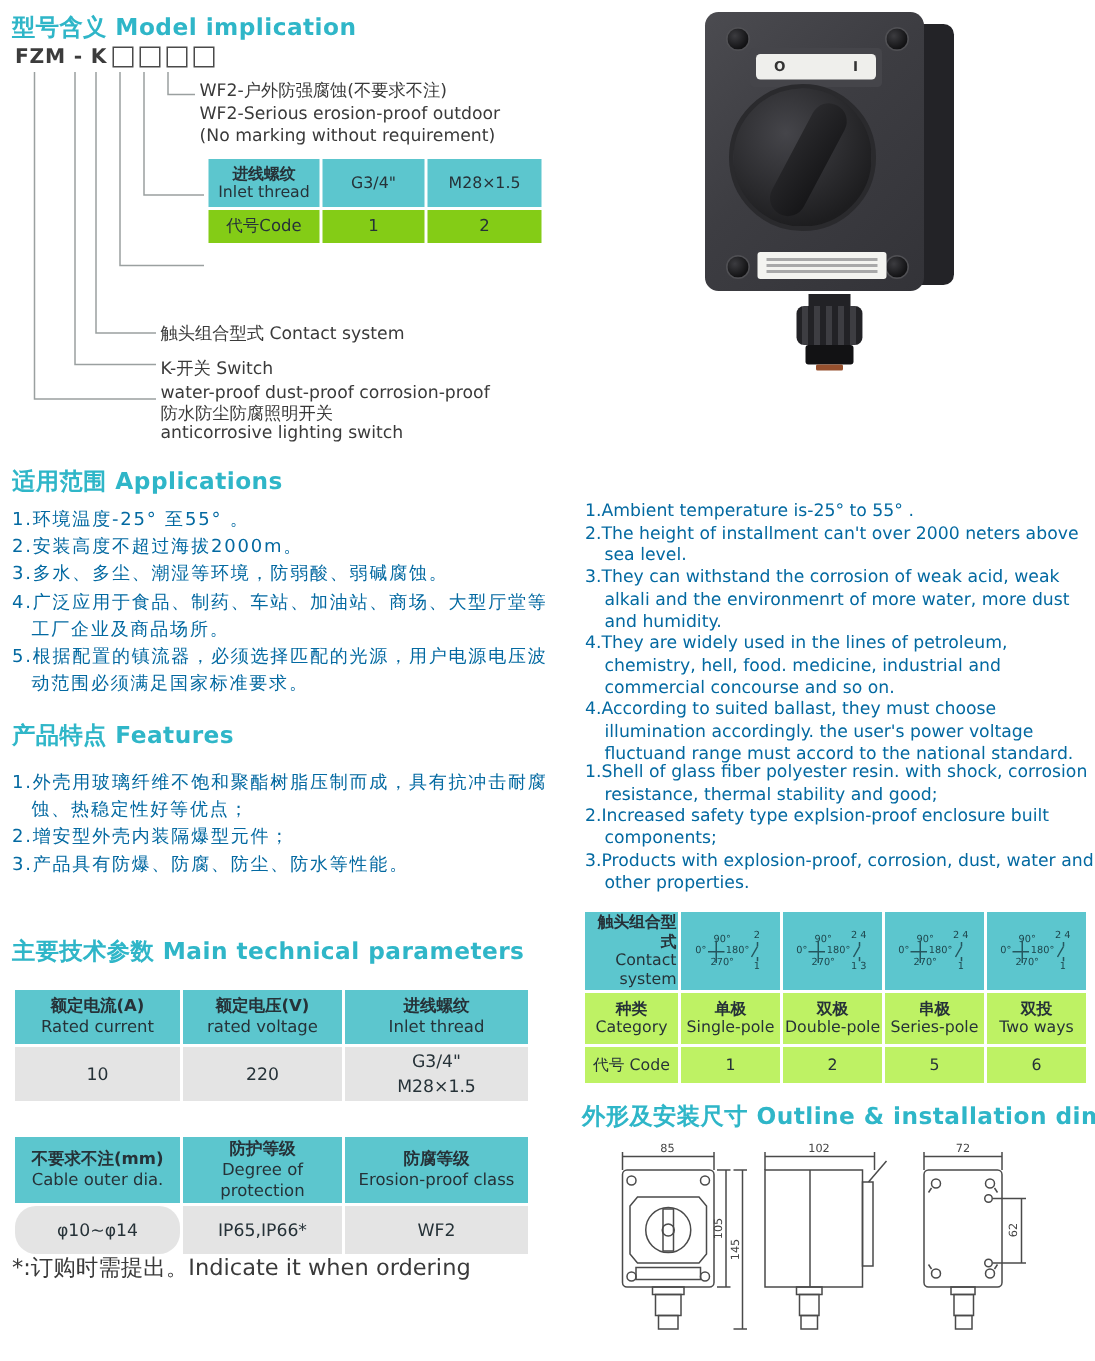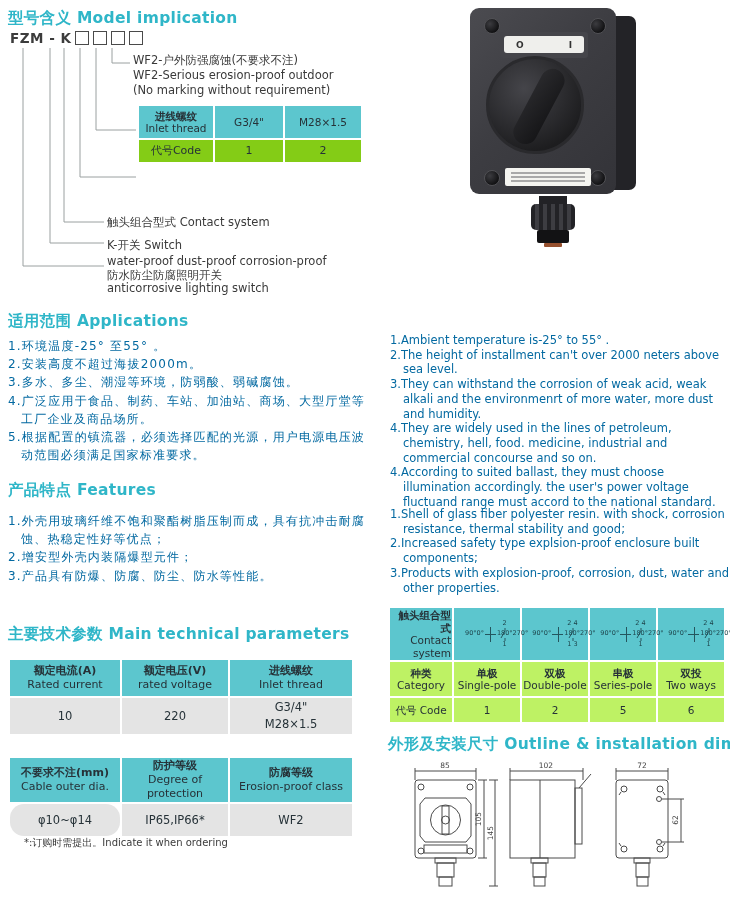--- a/index.html
+++ b/index.html
@@ -28,21 +28,21 @@
   .ptable td{text-align:center;vertical-align:middle;font-size:11px;line-height:14px;color:#263238;}
   .ptable td.th{height:34px;}
   .ptable td.val{background:#e4e4e4;height:34px;font-size:11.5px;}
   .thread-cell div{line-height:17px;}
   
   .ctable{border-collapse:separate;border-spacing:2px;position:absolute;}
   .ctable td{text-align:center;vertical-align:middle;font-size:10.5px;line-height:12.5px;color:#263238;padding:1px;}
   .ctable td.th{height:36px;}
   .ctable td.gray{background:#bef264;}
   .cdiag{display:flex;align-items:center;justify-content:center;gap:2px;}
-  .cross{position:relative;width:33px;font-size:6.5px;color:#1d444b;display:flex;flex-direction:row;align-items:center;line-height:1.15;}
+  .cross{position:relative;width:33px;font-size:6.5px;color:#1d444b;display:flex;flex-direction:column;align-items:center;line-height:1.15;}
   .c-mid{display:flex;align-items:center;}
   .c-plus{position:relative;width:11px;height:7px;margin:0 1px;}
   .c-plus::before{content:"";position:absolute;left:0;right:0;top:50%;border-top:1px solid #24565e;}
   .c-plus::after{content:"";position:absolute;top:-4px;bottom:-4px;left:50%;border-left:1px solid #24565e;}
   .term{display:flex;flex-direction:column;align-items:center;font-size:6.5px;color:#1d444b;line-height:1.1;}
   
   .photo{position:absolute;left:462px;top:0;width:268px;height:250px;background:#fff;}
   .pbox-side{position:absolute;left:150px;top:16px;width:24px;height:174px;background:#232327;border-radius:0 7px 7px 0;}
   .pbox{position:absolute;left:8px;top:8px;width:146px;height:186px;border-radius:9px;
         background:linear-gradient(135deg,#4b4b50 0%,#3d3d42 45%,#333338 100%);}
@@ -228,21 +228,21 @@
       </td>
     </tr>
     <tr>
       <td class="val" style="height:30px;border-radius:14px;">φ10~φ14</td>
       <td class="val" style="height:30px;">IP65,IP66*</td>
       <td class="val" style="height:30px;">WF2</td>
     </tr>
   </tbody>
     </table>
 
-  <div class="abs" style="left:24px;top:836px;font-size:10px;">*:订购时需提出。Indicate it when ordering</div>
+  <div class="abs" style="left:8px;top:836px;font-size:15px;">*:订购时需提出。Indicate it when ordering</div>
 
   <table class="ctable" style="left:388px;top:606px;">
     <tbody>
         <tr>
       <td class="th" style="width:60px;text-align:right;">
         <div class="zh">触头组合型式</div>
         <div>Contact</div>
         <div>system</div>
       </td>
       <td class="th" style="width:64px;">

